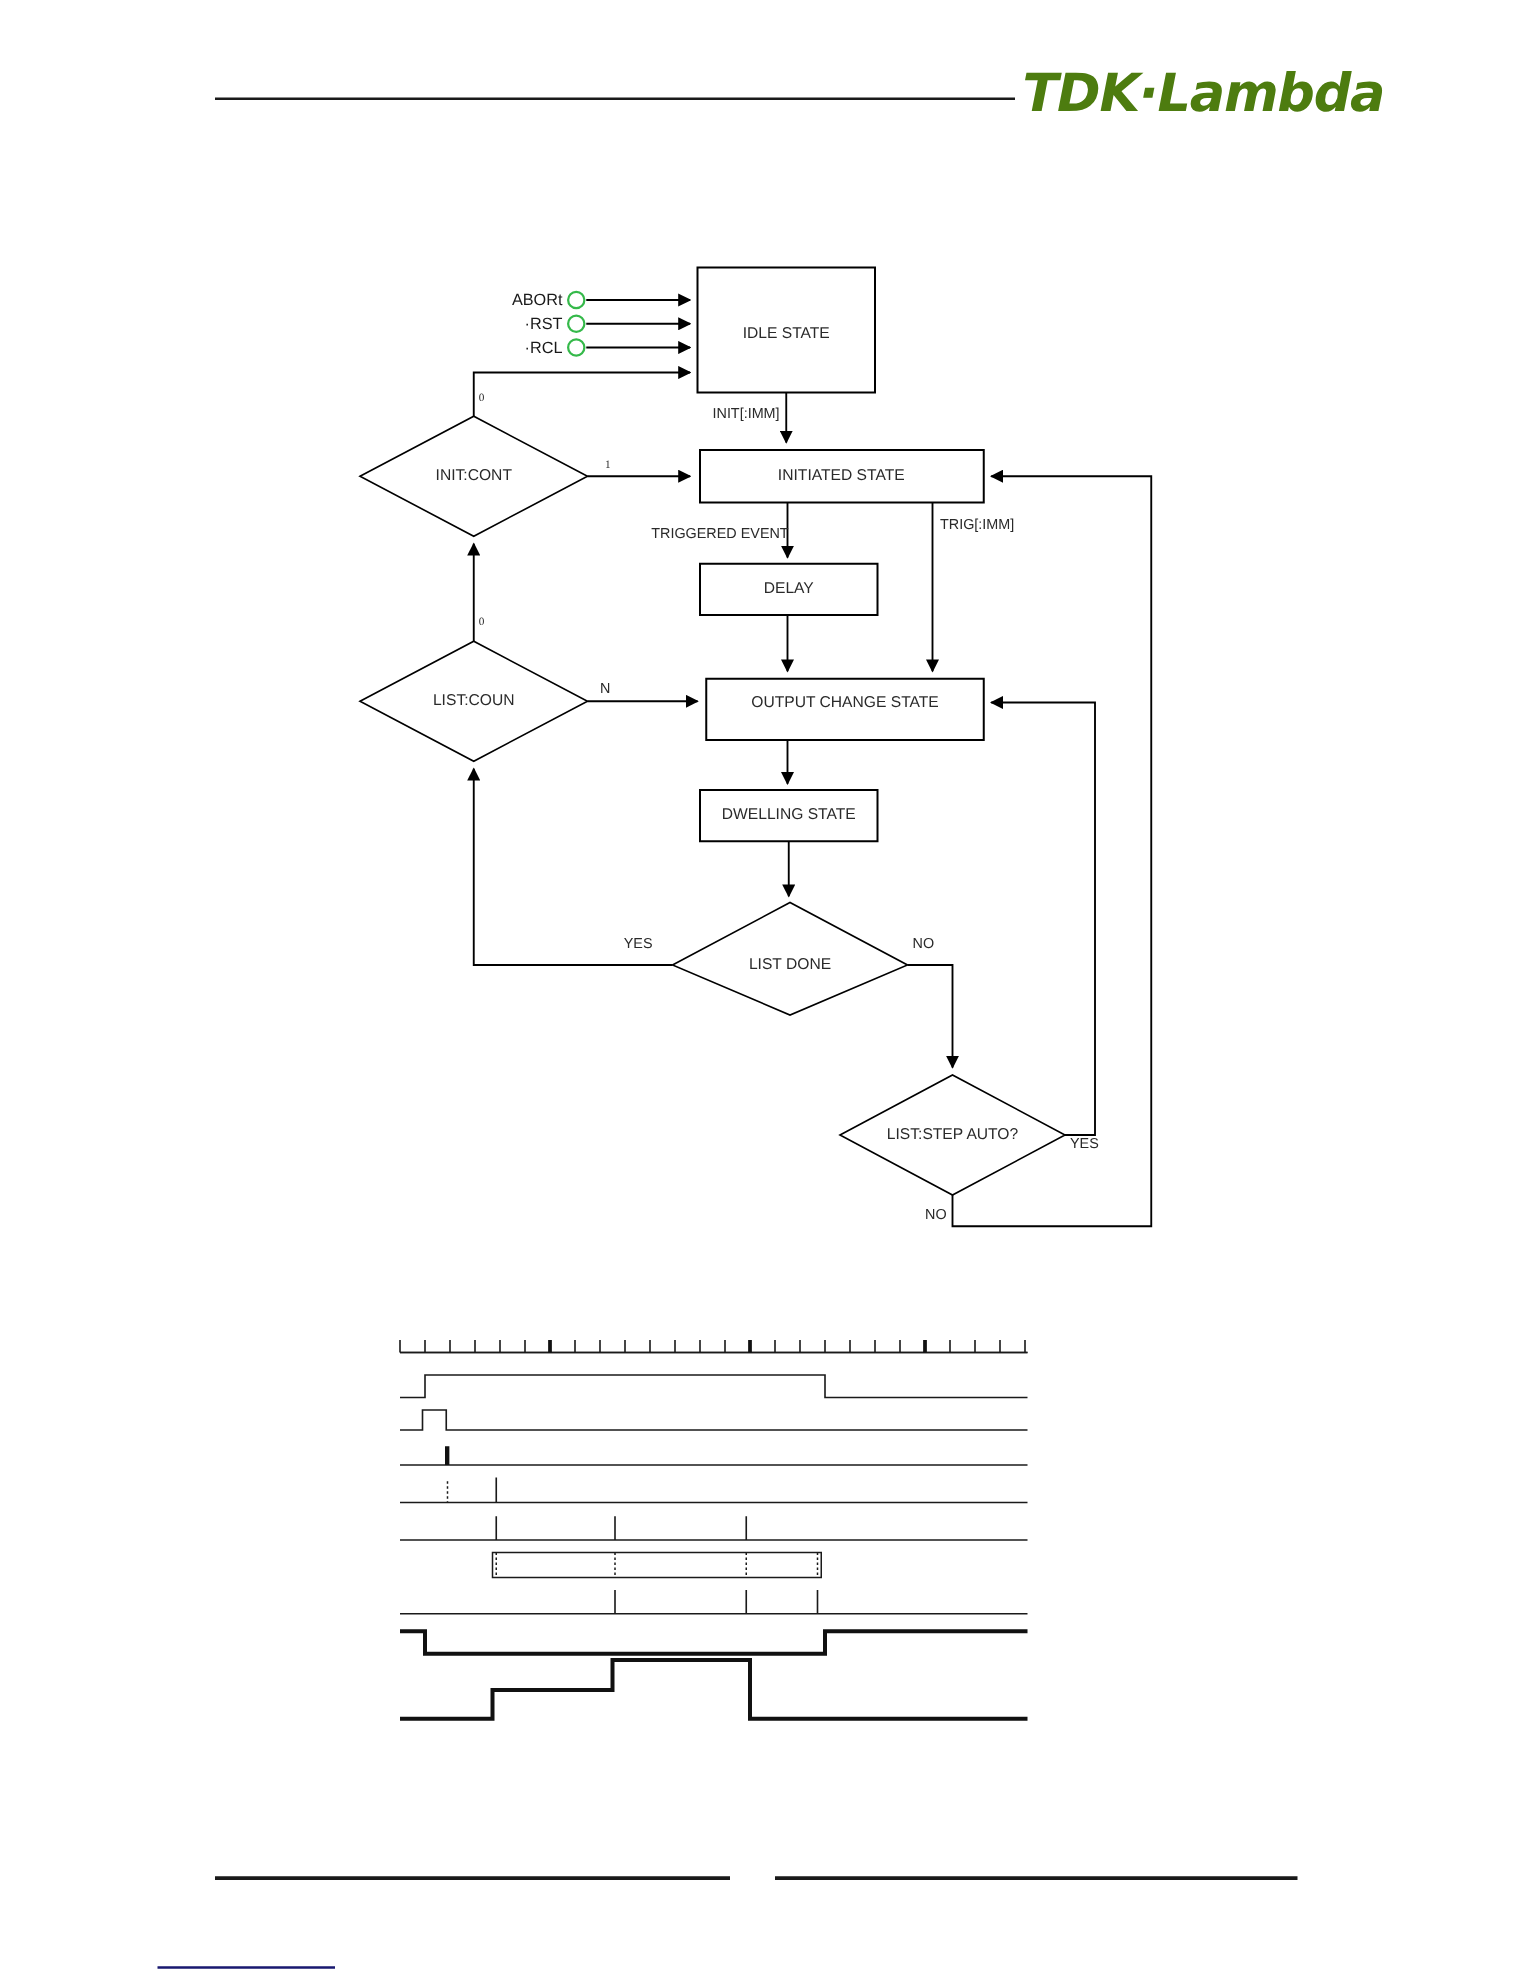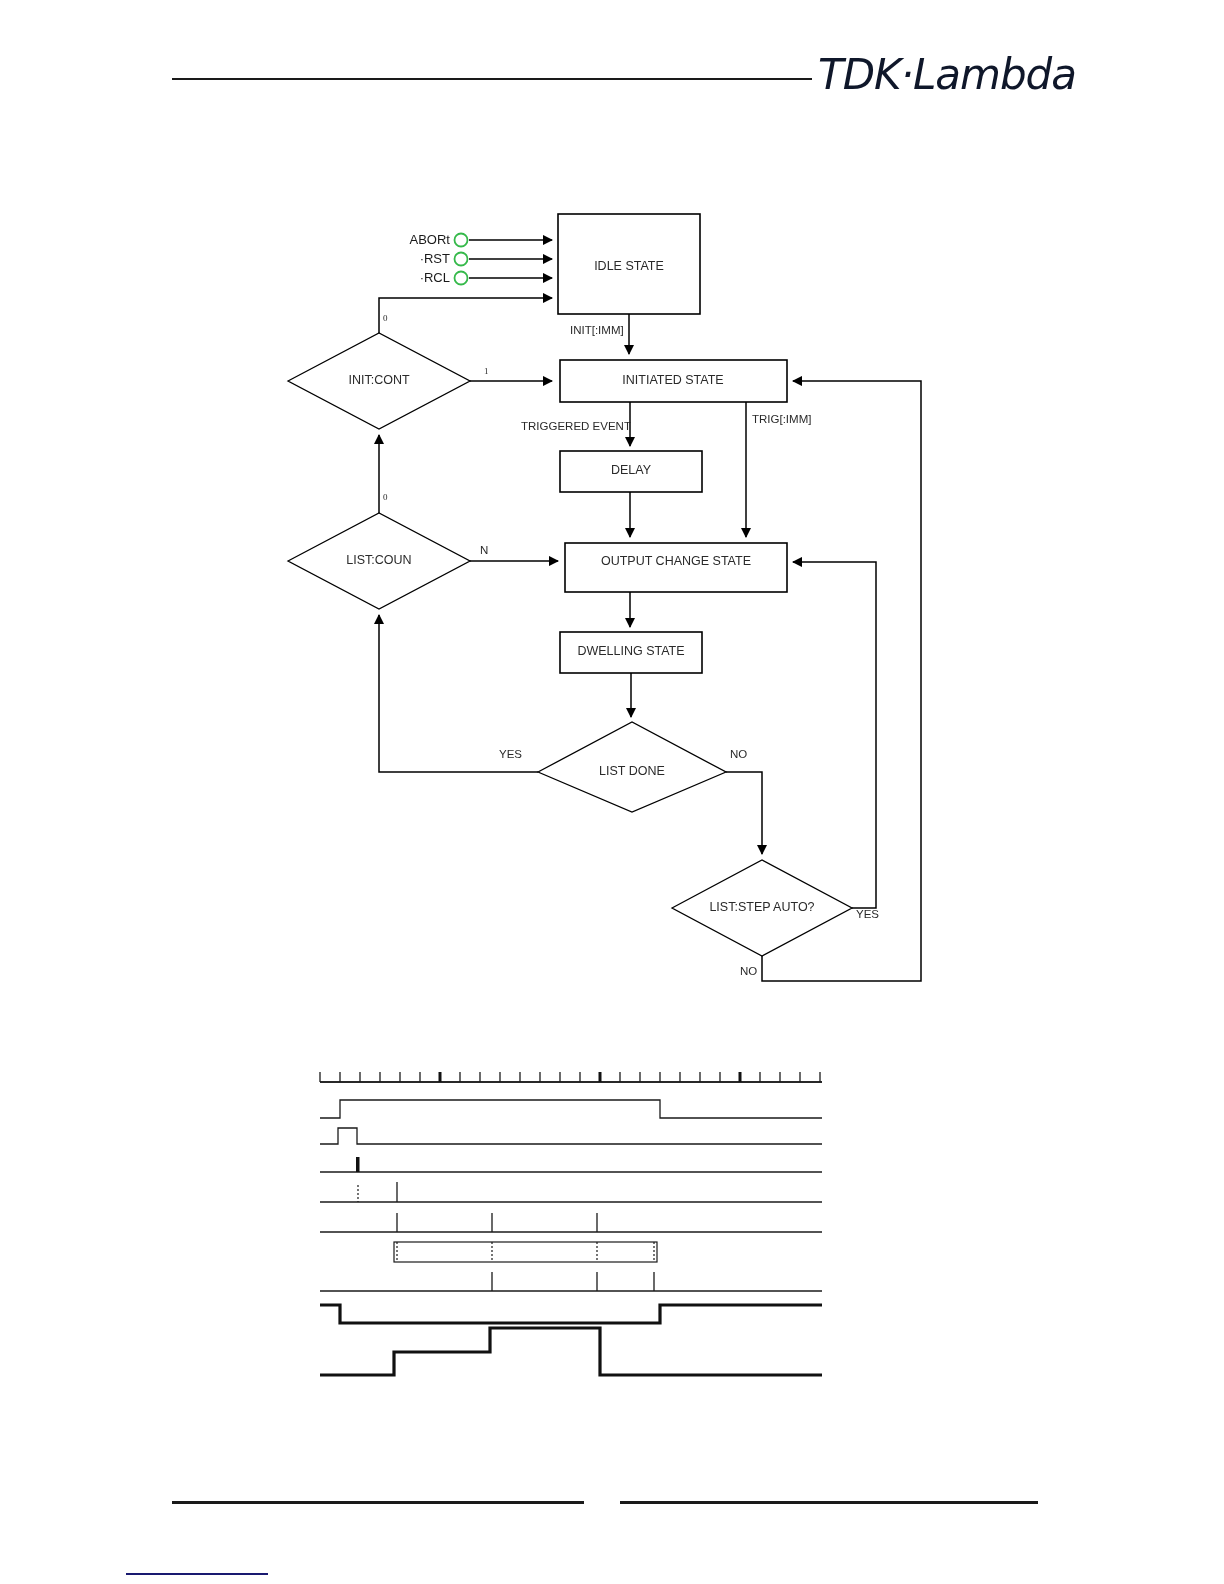--- a/index.html
+++ b/index.html
@@ -13,23 +13,23 @@
   .page{position:absolute;inset:0;}
 
   
   #header-rule{
     position:absolute;left:172px;top:78px;width:640px;height:0;
     border-top:2px solid #1a1a1a;
   }
   #brand-logo{
     position:absolute;left:818px;top:50px;
     font-family:"DejaVu Sans", sans-serif;
-    font-style:italic;font-weight:normal;
+    font-style:italic;font-weight:bold;
     font-size:42px;letter-spacing:-1px;
-    color:#0f172a;white-space:nowrap;
+    color:#4d7c0f;white-space:nowrap;
   }
 
   
   #flowchart{position:absolute;left:0;top:0;width:1224px;height:1010px;}
   .fc-label{
     font-family:"Liberation Sans", sans-serif;
     font-size:12.5px;fill:#2a2a2a;
     text-anchor:middle;dominant-baseline:middle;
   }
   .fc-edge-label{

